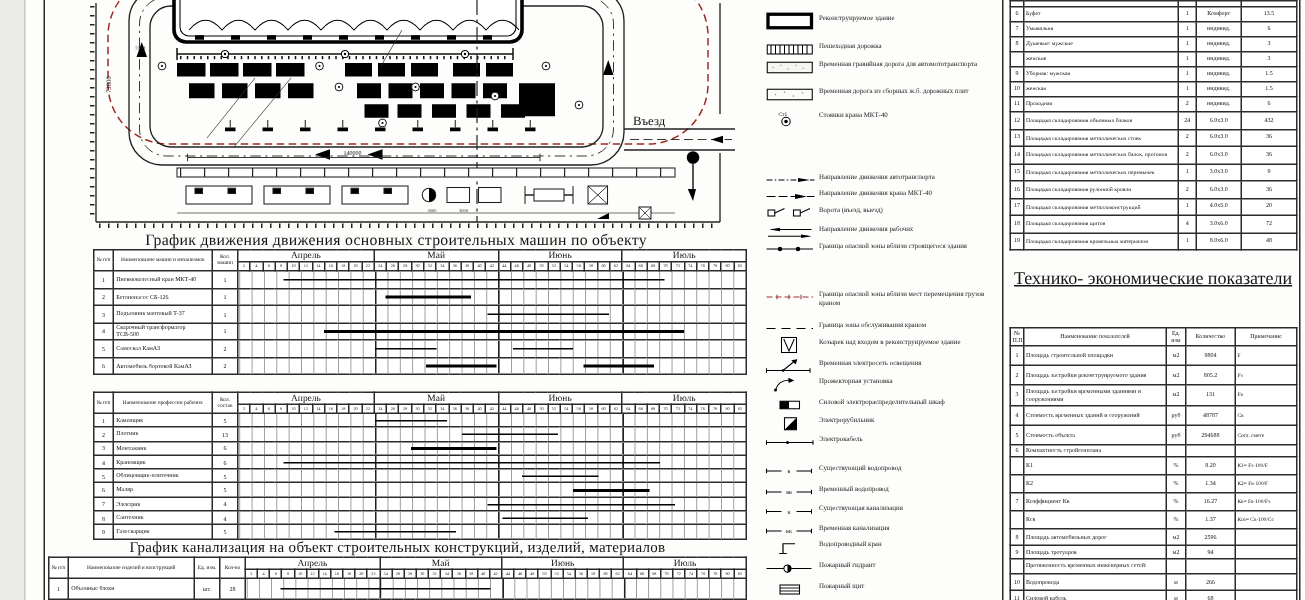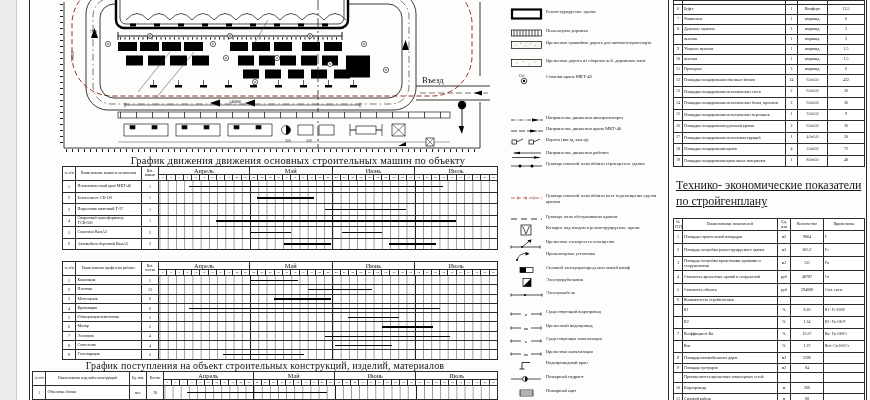--- a/index.html
+++ b/index.html
@@ -213,21 +213,21 @@
       <polygon points="428.5,126 432,134 434,126" fill="#000"></polygon>
     </g>
 
     <g stroke="#222" fill="#fff" stroke-width="0.7">
       <rect x="396" y="138" width="8" height="8"></rect>
         <path d="M396,138L404,146M404,138L396,146" fill="none" stroke-width="0.5"></path>
       <polygon points="368,146 376,142 376,146" fill="#000" stroke="none"></polygon>
     </g>
   </svg>
 
-  <div class="abs sec-title" style="left:80px;top:155px;width:436px">График движения движения основных строительных машин по объекту</div>
+  <div class="abs sec-title" style="left:46px;top:155px;width:436px">График движения движения основных строительных машин по объекту</div>
   <div class="abs" id="machines" style="left:62px;top:166px;width:436px">
       <table class="gt">
         <colgroup>
           <col style="width:13px">
           <col style="width:66px">
           <col style="width:17px">
           <col>
           <col>
           <col>
           <col>
@@ -595,21 +595,21 @@
               <i class="msep" style="left:26.83%"></i>
               <i class="msep" style="left:51.22%"></i>
               <i class="msep" style="left:75.61%"></i>
               <i class="bar" style="left:19%;width:24%"></i>
             </td>
           </tr>
         </tbody>
       </table>
     </div>
 
-  <div class="abs sec-title" style="left:32px;top:360px;width:466px;font-size:10px">График поступления на объект строительных конструкций, изделий, материалов</div>
+  <div class="abs sec-title" style="left:32px;top:360px;width:466px;font-size:10px">График канализация на объект строительных конструкций, изделий, материалов</div>
   <div class="abs" id="materials" style="left:32px;top:371px;width:466px">
       <table class="gt">
         <colgroup>
           <col style="width:13px">
           <col style="width:84px">
           <col style="width:17px">
           <col style="width:17px">
           <col>
           <col>
           <col>
@@ -1085,21 +1085,20 @@
             <td class="ctr">1</td>
             <td class="ctr">8.0х6.0</td>
             <td class="ctr">48</td>
           </tr>
         </tbody>
       </table>
     </div>
 
   <div class="abs tep-title" style="left:676px;top:177px;width:190px">
     <div>Технико- экономические показатели</div>
-    <div>по стройгенплану</div>
   </div>
   <div class="abs" id="tep" style="left:673px;top:218px;width:192px">
       <table class="rt">
         <colgroup>
           <col style="width:9px">
           <col style="width:95px">
           <col style="width:13px">
           <col style="width:33px">
           <col>
         </colgroup>

